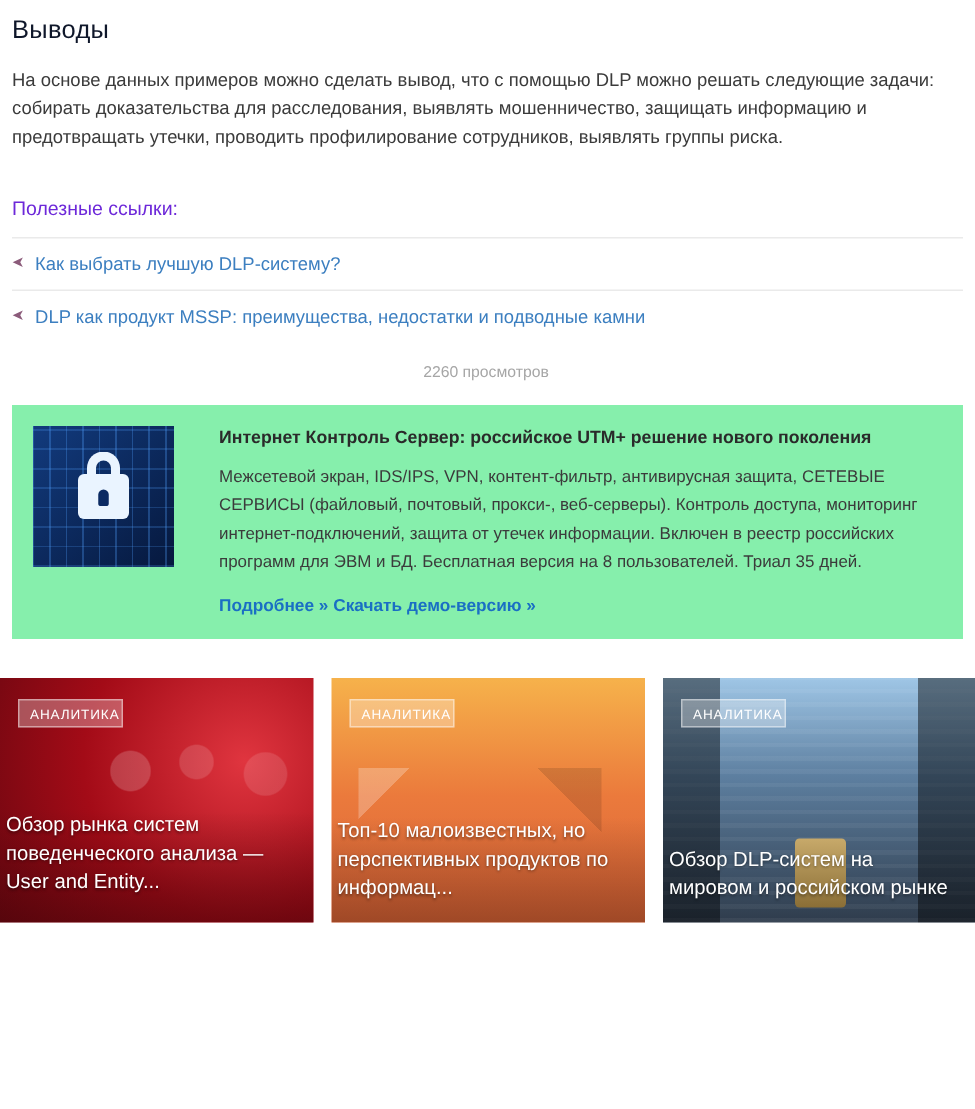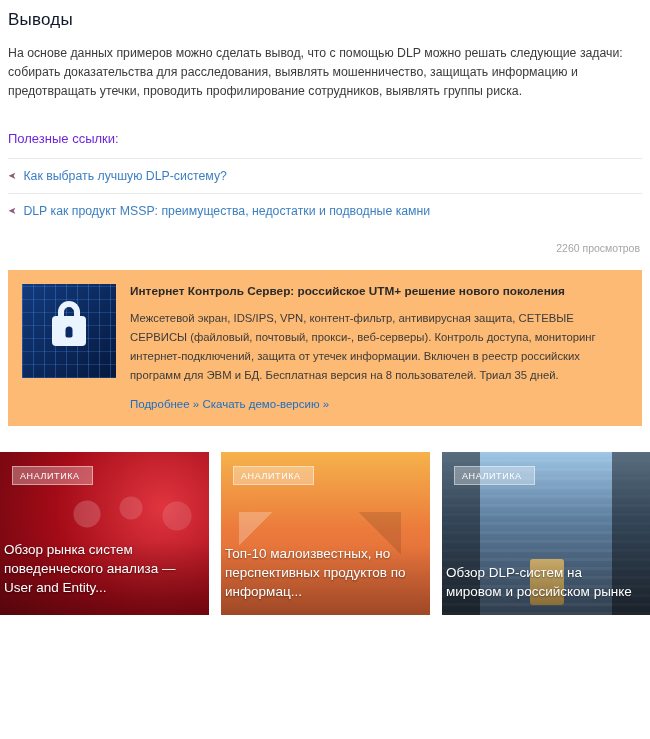--- a/index.html
+++ b/index.html
@@ -56,31 +56,31 @@
     flex: 0 0 auto;
     transform: scaleX(-1);
   }
   .link-row a {
     font-size: 12.3px;
     color: #3c7fc0;
     text-decoration: none;
     line-height: 16px;
   }
   .views {
-    text-align: right;
+    text-align: center;
     font-size: 10.5px;
     color: #a6a6a6;
     margin: 14px 2px 16px 0;
   }
 
   
   .promo {
-    background: #fdba74;
+    background: #86efac;
     display: flex;
-    gap: 14px;
+    gap: 30px;
     padding: 14px 16px 16px 14px;
     margin: 0 0 26px 0;
   }
   .promo-img {
     width: 94px;
     height: 94px;
     flex: 0 0 94px;
     background: #0b2a63;
     position: relative;
     overflow: hidden;
@@ -136,21 +136,21 @@
     line-height: 15px;
   }
   .promo-text {
     font-size: 11.3px;
     line-height: 19px;
     color: #3b3b3b;
     margin: 0 0 13px 0;
   }
   .promo-links {
     font-size: 11.5px;
-    font-weight: normal;
+    font-weight: bold;
   }
   .promo-links a {
     color: #1a6fc4;
     text-decoration: none;
   }
   .promo-links .sep { color: #1a6fc4; }
 
   
   .cards {
     display: flex;
@@ -213,21 +213,21 @@
     border-radius: 3px;
   }
   .badge {
     position: absolute;
     left: 12px;
     top: 14px;
     background: rgba(255,255,255,.30);
     color: #ffffff;
     font-size: 9px;
     letter-spacing: .6px;
-    padding: 4px 12px 3px 7px;
+    padding: 4px 1px 3px 7px;
     border: 1px solid rgba(255,255,255,.45);
   }
   .card-title {
     position: absolute;
     left: 4px;
     right: 12px;
     bottom: 14px;
     color: #ffffff;
     font-size: 13.5px;
     line-height: 19px;

